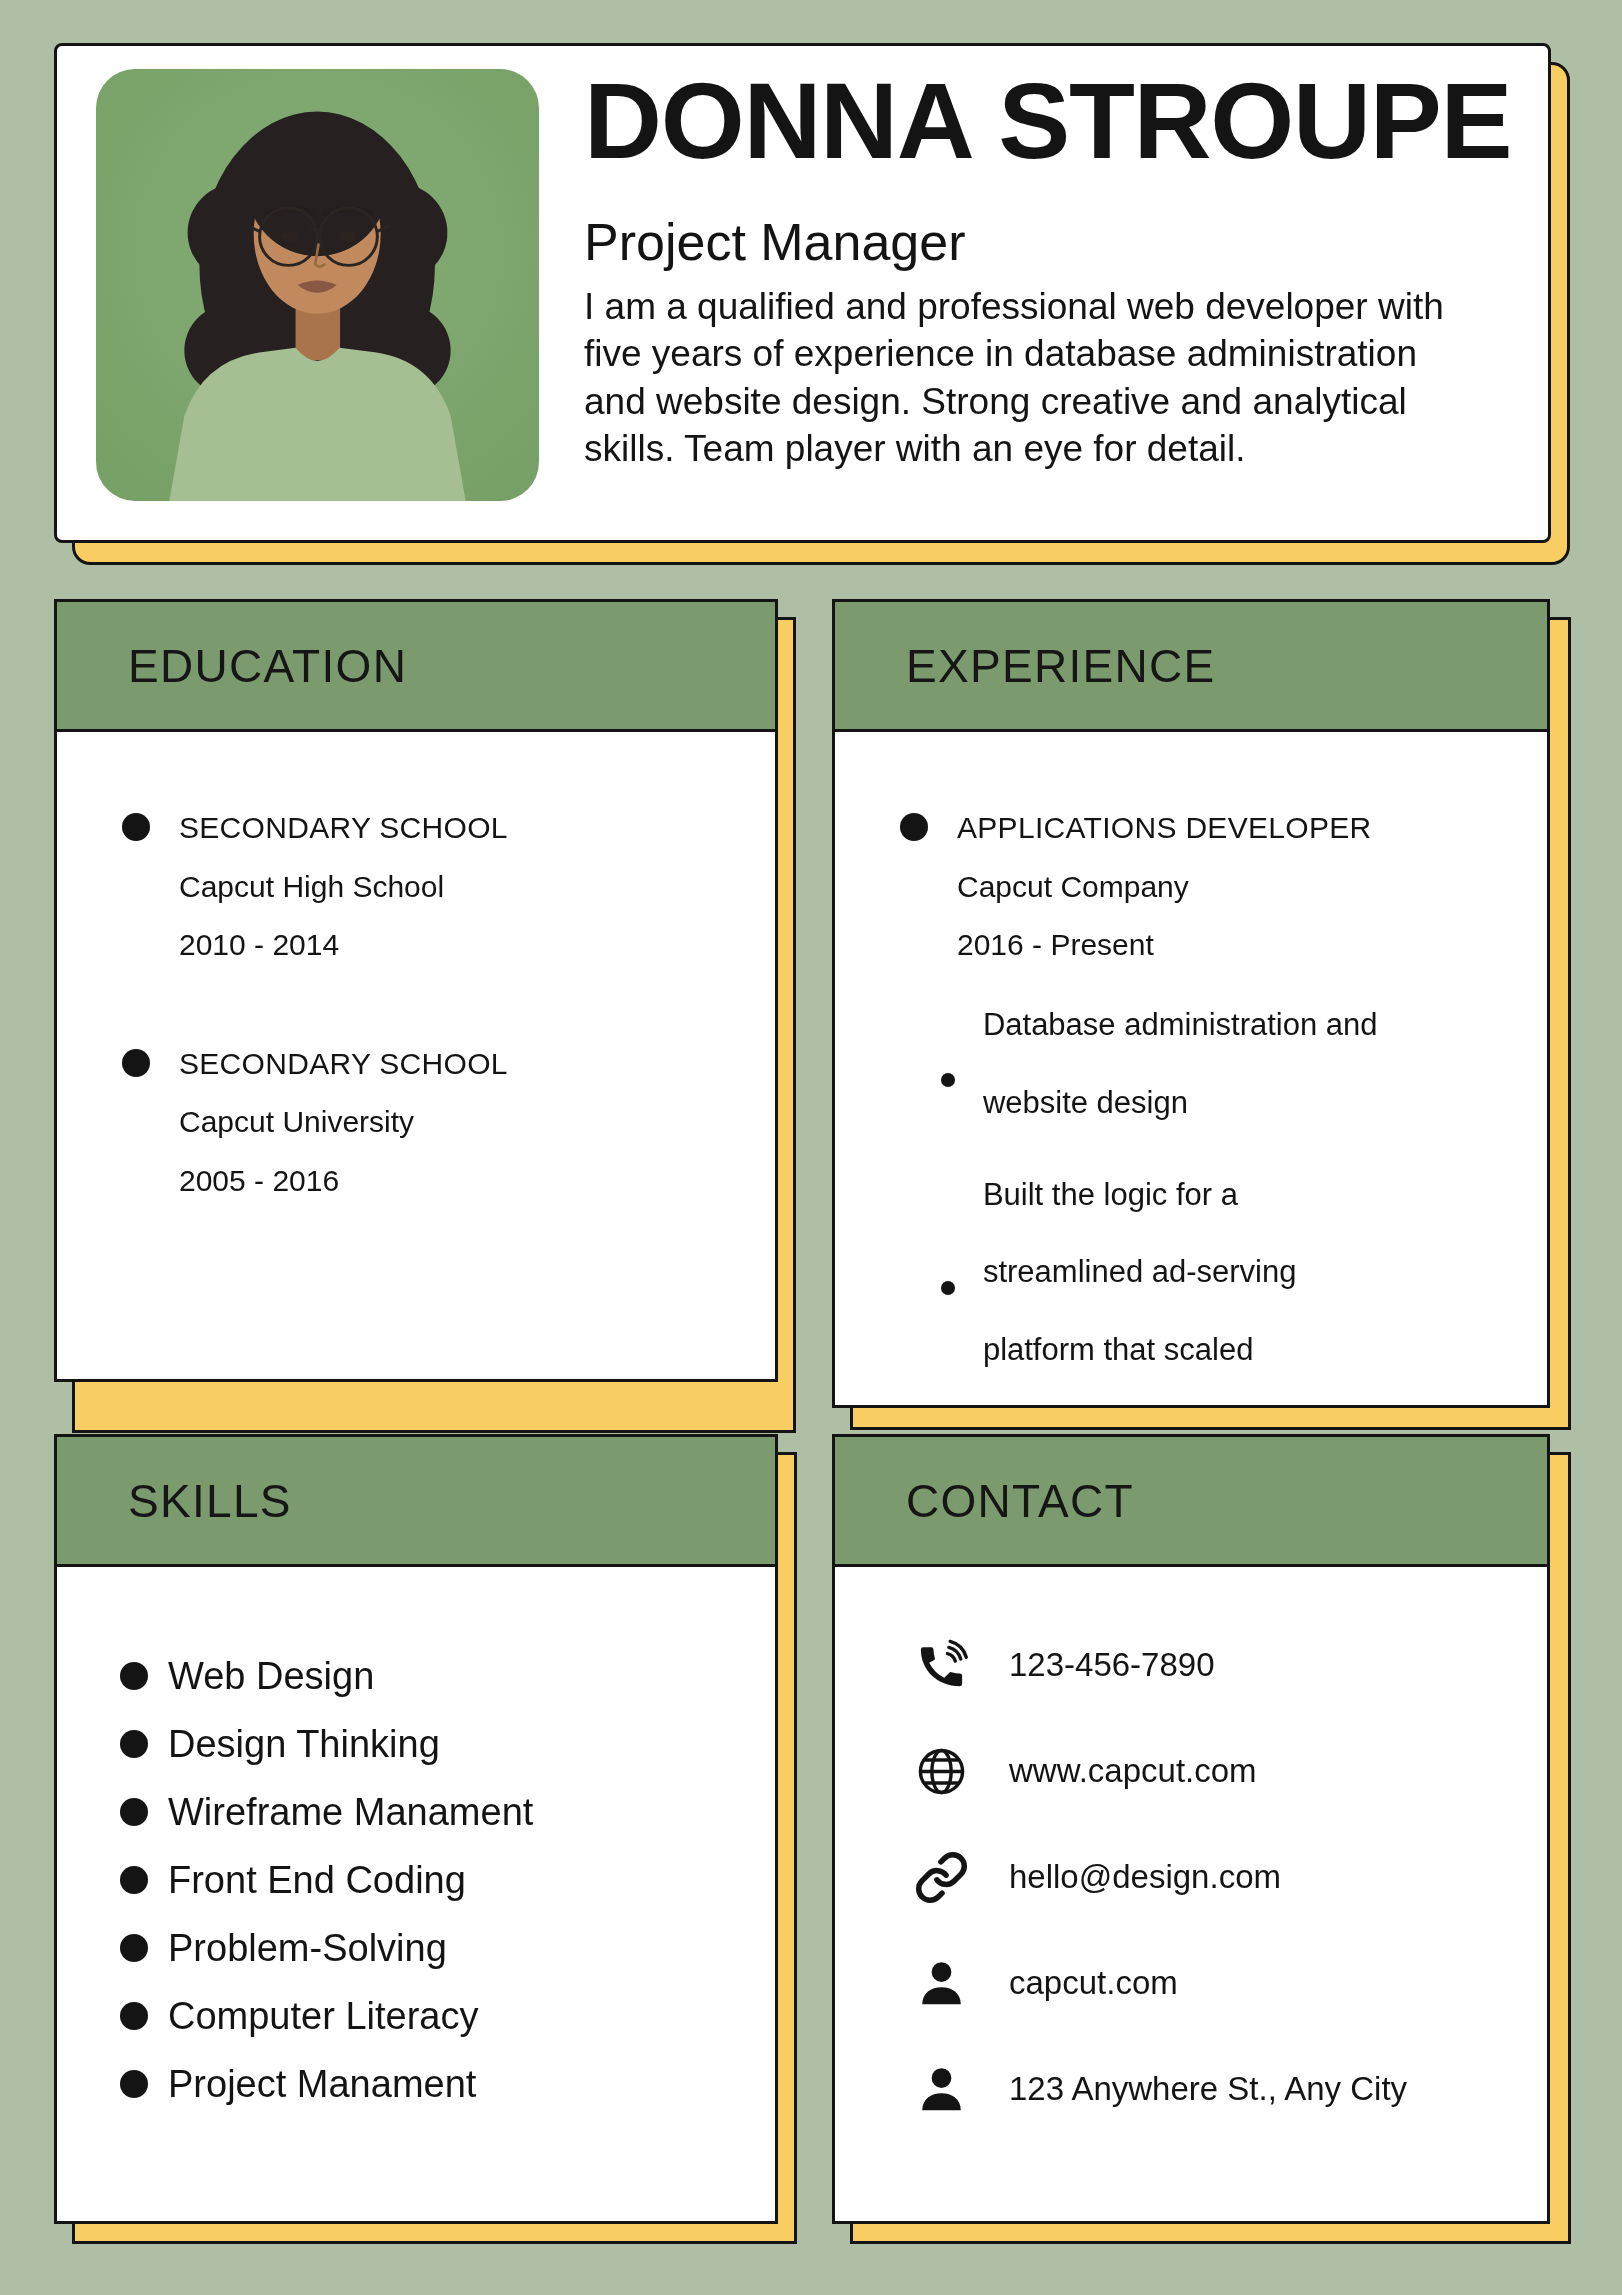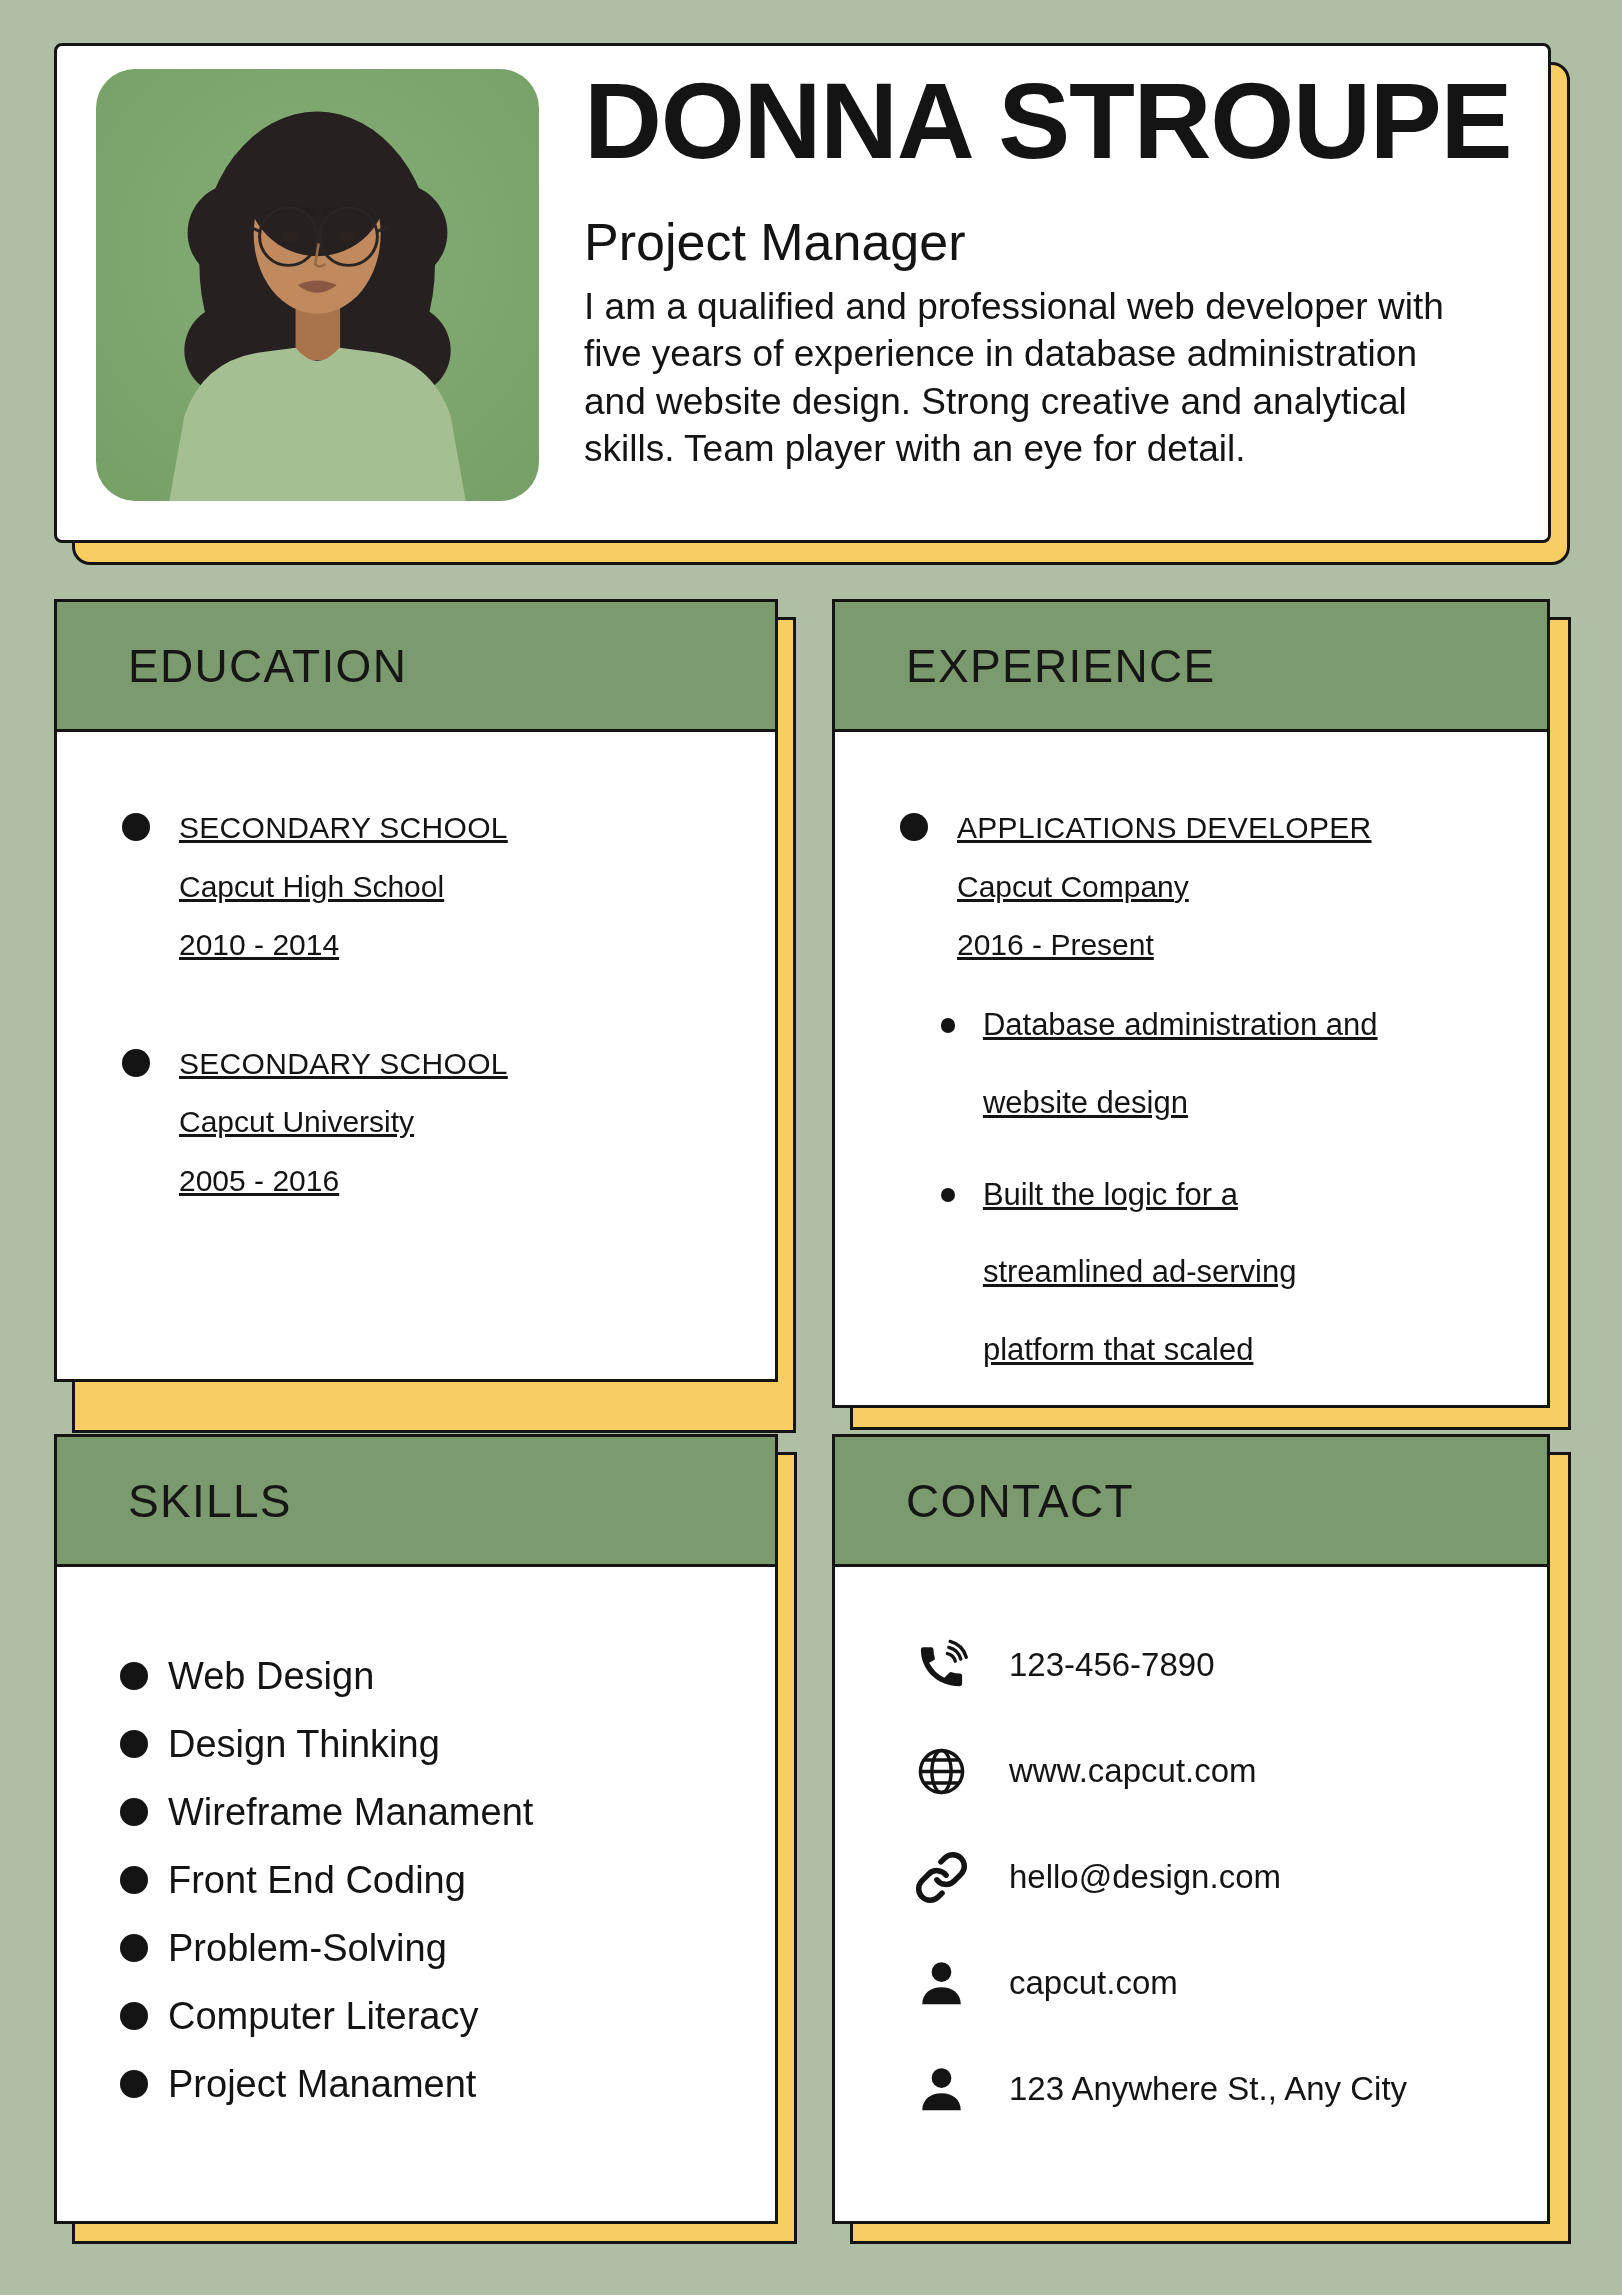--- a/index.html
+++ b/index.html
@@ -54,28 +54,28 @@
   .sec-education{left:54px;top:599px;width:724px;height:783px;}
   .sec-education .sec-shadow{left:18.3px;top:18.3px;width:724px;height:816px;}
   .sec-experience{left:832px;top:599px;width:718px;height:809px;}
   .sec-experience .sec-shadow{left:18.3px;top:18.3px;width:721px;height:813px;}
   .sec-skills{left:54px;top:1434px;width:724px;height:790px;}
   .sec-skills .sec-shadow{left:18.3px;top:18.3px;width:725px;height:792px;}
   .sec-contact{left:832px;top:1434px;width:718px;height:790px;}
   .sec-contact .sec-shadow{left:18.3px;top:18.3px;width:721px;height:792px;}
   .layer{position:relative;width:100%;height:100%;}
   
-  .entry-wrap{padding:69px 33px 0 65px;text-decoration:underline;}
+  .entry-wrap{padding:69px 33px 0 65px;}
   .entry{display:flex;gap:29px;}
   .entry + .entry{margin-top:60px;}
   .dot-lg{flex:none;width:28px;height:28px;border-radius:50%;background:var(--ink-black);margin-top:14.4px;}
   .entry-lines{font-size:30px;line-height:1.95;}
   .entry-lines .t1{letter-spacing:0.3px;}
   .sub-list{margin-top:11.8px;padding-left:41px;}
-  .sub-item{display:flex;gap:27.5px;}
+  .sub-item{display:flex;gap:27.5px;align-items:center;}
   .sub-item + .sub-item{margin-top:14.4px;}
   .dot-sm{flex:none;width:14.4px;height:14.4px;border-radius:50%;background:var(--ink-black);margin-top:32px;}
   .sub-text{font-size:31px;line-height:2.5;white-space:pre-line;}
   
   .skill-list{padding:77px 26px 0 63px;}
   .skill-row{display:flex;align-items:center;gap:20px;height:68px;}
   .skill-row .dot-lg{margin-top:0;}
   .skill-label{font-size:38px;}
   
   .contact-list{padding:71px 26px 0 77px;}

